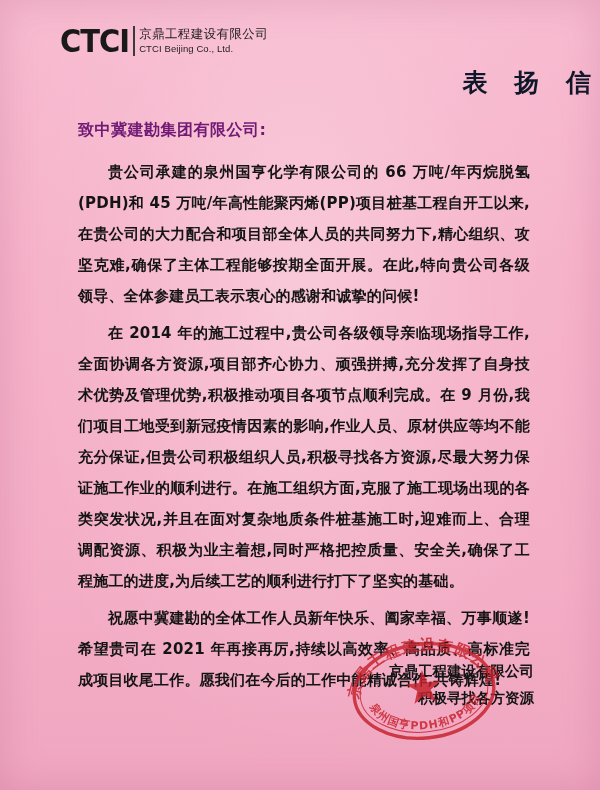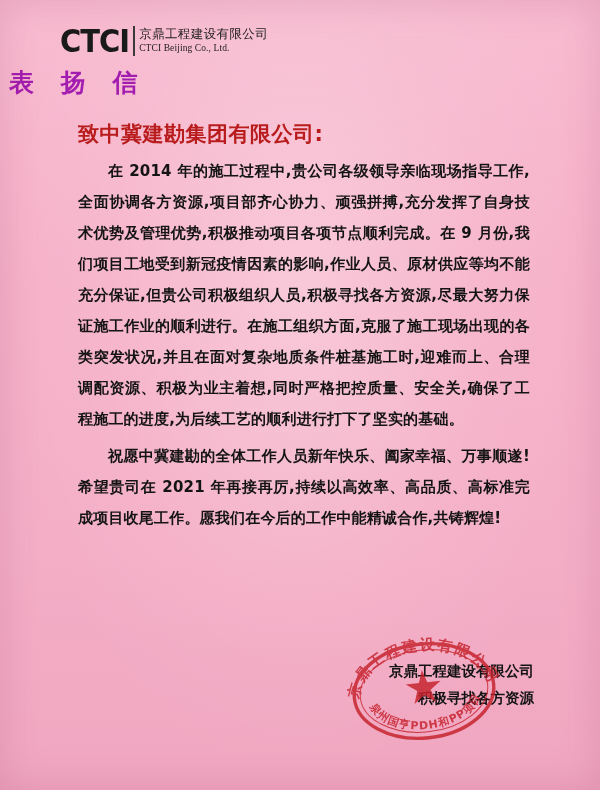--- a/index.html
+++ b/index.html
@@ -58,56 +58,56 @@
     justify-content: center;
     line-height: 1.25;
   }
   .logo-cn {
     font-family: "Liberation Sans", sans-serif;
     font-size: 12.5px;
     color: #1d1d1d;
     letter-spacing: 0.4px;
   }
   .logo-en {
-    font-family: Liberation Serif, serif;
+    font-family: Liberation Sans, sans-serif;
     font-size: 9.5px;
     color: #1d1d1d;
     letter-spacing: 0.1px;
   }
 
   
   .doc-title {
     position: absolute;
     top: 66px;
     left: 0;
     width: 100%;
-    text-align: left;
+    text-align: right;
     font-family: "DejaVu Sans", sans-serif;
     font-weight: bold;
     font-size: 25px;
     letter-spacing: 9px;
-    color: #a21caf;
+    color: #0f172a;
     text-indent: 9px;
   }
 
   
   .content {
     position: absolute;
     top: 120px;
     left: 78px;
     width: 452px;
     color: #151515;
   }
   .salutation {
     font-family: "DejaVu Sans", sans-serif;
     font-weight: bold;
-    font-size: 21px;
+    font-size: 16px;
     letter-spacing: 0.5px;
-    margin-bottom: 8px;
-    color: #b91c1c;
+    margin-bottom: 16px;
+    color: #701a75;
   }
   p.para {
     margin: 0 0 6px 0;
     font-family: "DejaVu Sans", sans-serif;
     font-weight: bold;
     font-size: 15px;
     line-height: 31px;
     text-align: justify;
     text-justify: inter-ideograph;
     text-indent: 2em;
@@ -154,20 +154,21 @@
   <div class="logo-text">
     <span class="logo-cn">京鼎工程建设有限公司</span>
     <span class="logo-en">CTCI Beijing Co., Ltd.</span>
   </div>
 </div>
 
 <div class="doc-title">表 扬 信</div>
 
 <div class="content">
   <div class="salutation">致中冀建勘集团有限公司:</div>
+  <p class="para">贵公司承建的泉州国亨化学有限公司的 66 万吨/年丙烷脱氢(PDH)和 45 万吨/年高性能聚丙烯(PP)项目桩基工程自开工以来,在贵公司的大力配合和项目部全体人员的共同努力下,精心组织、攻坚克难,确保了主体工程能够按期全面开展。在此,特向贵公司各级领导、全体参建员工表示衷心的感谢和诚挚的问候!</p>
   <p class="para">在 2014 年的施工过程中,贵公司各级领导亲临现场指导工作,全面协调各方资源,项目部齐心协力、顽强拼搏,充分发挥了自身技术优势及管理优势,积极推动项目各项节点顺利完成。在 9 月份,我们项目工地受到新冠疫情因素的影响,作业人员、原材供应等均不能充分保证,但贵公司积极组织人员,积极寻找各方资源,尽最大努力保证施工作业的顺利进行。在施工组织方面,克服了施工现场出现的各类突发状况,并且在面对复杂地质条件桩基施工时,迎难而上、合理调配资源、积极为业主着想,同时严格把控质量、安全关,确保了工程施工的进度,为后续工艺的顺利进行打下了坚实的基础。</p>
   <p class="para">祝愿中冀建勘的全体工作人员新年快乐、阖家幸福、万事顺遂!希望贵司在 2021 年再接再厉,持续以高效率、高品质、高标准完成项目收尾工作。愿我们在今后的工作中能精诚合作,共铸辉煌!</p>
 </div>
 
 <div class="signature">
   <div>京鼎工程建设有限公司</div>
   <div>积极寻找各方资源</div>
 </div>
 
 <div class="seal">

